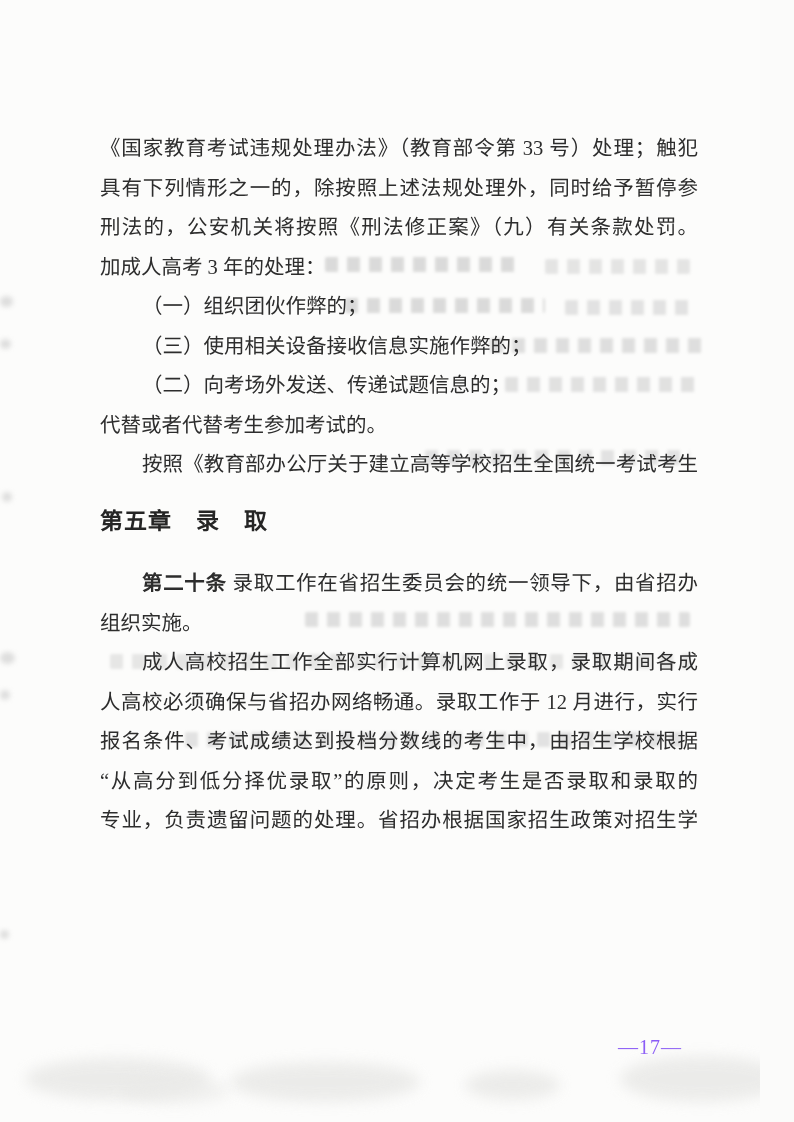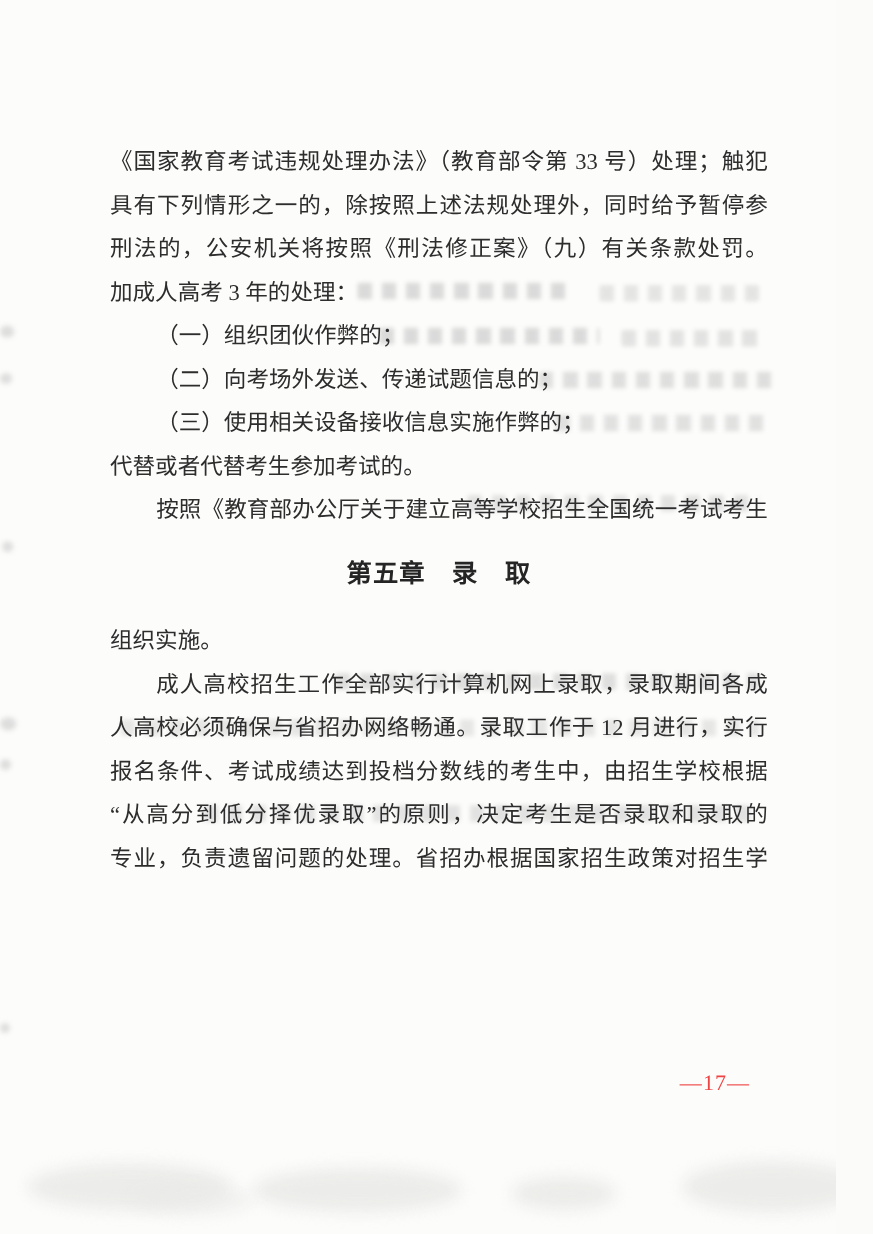--- a/index.html
+++ b/index.html
@@ -27,31 +27,30 @@
     white-space:normal;
   }
   .j{
     text-align:justify;
     text-align-last:justify;
   }
   .ind{ text-indent:42px;font-family:Liberation Serif, serif; }
   .heading{
     height:39.5px;line-height:39.5px;
     margin-top:17px;margin-bottom:23px;
-    text-align:center;
     font-weight:bold;
     font-size:23px;
     letter-spacing:1px;
     color:#252525;
   }
   .b{ font-weight:bold; }
   .footer{
-    position:absolute;top:970px;left:618px;
+    position:absolute;top:1032px;left:618px;
     font-size:20px;line-height:30px;
-    color:#ef4444;
+    color:#8b5cf6;
     letter-spacing:1px;
   }
   
   .ghost{
     position:absolute;height:15px;
     background:repeating-linear-gradient(90deg,#a9a9a9 0 13px,transparent 13px 22px);
     filter:blur(1.8px);
     opacity:.4;
     border-radius:2px;
   }
@@ -92,28 +91,29 @@
   <div class="mark" style="top:690px;left:0;width:10px;height:10px;"></div>
   <div class="mark" style="top:930px;left:0;width:9px;height:9px;"></div>
 
   <div class="content">
     <div class="line j">《国家教育考试违规处理办法》（教育部令第 33 号）处理；触犯</div>
     <div class="line j">具有下列情形之一的，除按照上述法规处理外，同时给予暂停参</div>
     <div class="line j">刑法的，公安机关将按照《刑法修正案》（九）有关条款处罚。</div>
     <div class="line">加成人高考 3 年的处理：</div>
 
     <div class="line ind">（一）组织团伙作弊的；</div>
+    <div class="line ind">（三）使用相关设备接收信息实施作弊的；</div>
     <div class="line ind">（二）向考场外发送、传递试题信息的；</div>
-    <div class="line ind">（三）使用相关设备接收信息实施作弊的；</div>
     <div class="line">代替或者代替考生参加考试的。</div>
 
     <div class="line ind j">按照《教育部办公厅关于建立高等学校招生全国统一考试考生</div>
 
     <div class="heading">第五章　录　取</div>
 
+    <div class="line ind j"><span class="b">第二十条</span><span> 录取工作在省招生委员会的统一领导下，由省招办</span></div>
     <div class="line">组织实施。</div>
 
     <div class="line ind j">成人高校招生工作全部实行计算机网上录取，录取期间各成</div>
     <div class="line j">人高校必须确保与省招办网络畅通。录取工作于 12 月进行，实行</div>
     <div class="line j">报名条件、考试成绩达到投档分数线的考生中，由招生学校根据</div>
     <div class="line j">“从高分到低分择优录取”的原则，决定考生是否录取和录取的</div>
     <div class="line j">专业，负责遗留问题的处理。省招办根据国家招生政策对招生学</div>
   </div>
 
   <div class="footer">—17—</div>

